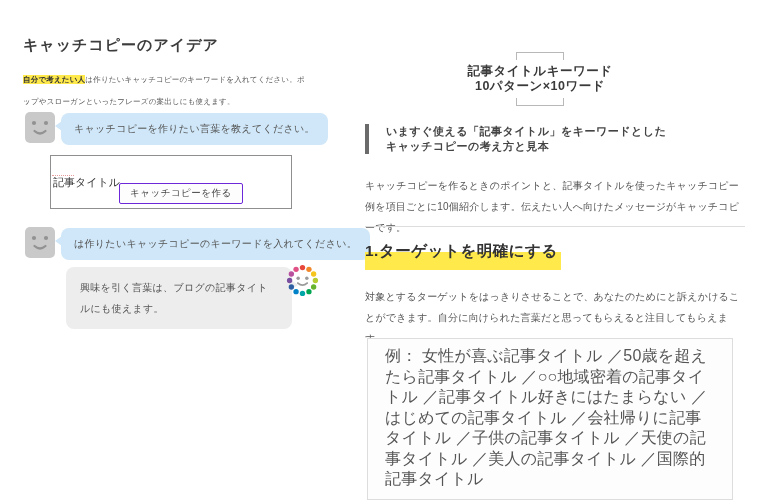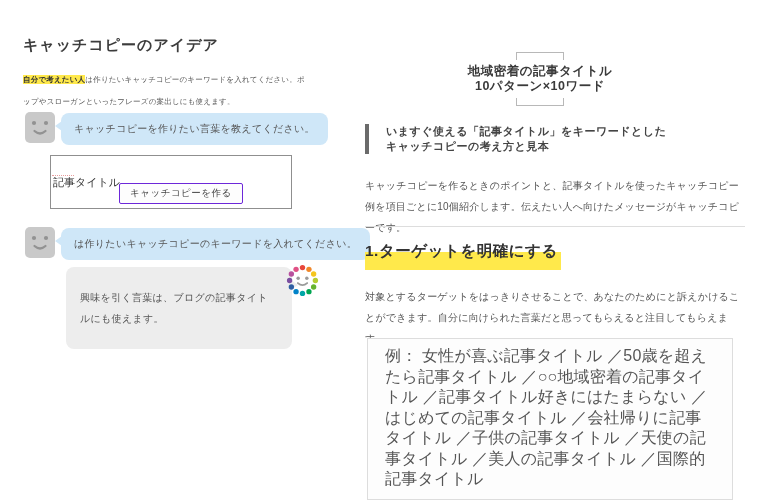--- a/index.html
+++ b/index.html
@@ -33,21 +33,21 @@
   .bubble-blue::before{
     content:"";position:absolute;left:-6px;top:8px;
     border-top:5px solid transparent;border-bottom:5px solid transparent;
     border-right:7px solid #cfe7f8;
   }
   .bubble-1{left:61px;top:113px;}
   .bubble-2{left:61px;top:228px;}
 
   .bubble-gray{
     background:#ededed;left:66px;top:267px;width:198px;
-    white-space:normal;line-height:21px;padding:20px 14px;border-radius:8px;
+    white-space:normal;line-height:21px;padding:10px 14px;border-radius:8px;
   }
   .bubble-gray::after{
     content:"";position:absolute;right:-6px;top:13px;
     border-top:5px solid transparent;border-bottom:5px solid transparent;
     border-left:7px solid #ededed;
   }
 
   .kw-input{
     position:absolute;left:50px;top:155px;width:236px;height:20px;
     border:1px solid #8f8f8f;background:#fff;font-size:11px;color:#333;
@@ -156,21 +156,21 @@
       <circle cx="5.2" cy="9.75" r="2.6" fill="#b8519e"></circle>
       <circle cx="9.75" cy="5.2" r="2.6" fill="#e05286"></circle>
       <circle cx="11.8" cy="13.8" r="1.7" fill="#9b9b9b"></circle>
       <circle cx="20.2" cy="13.8" r="1.7" fill="#9b9b9b"></circle>
       <path d="M11.5 18.5 Q16 22.5 20.5 18.5" stroke="#9b9b9b" stroke-width="1.8" fill="none" stroke-linecap="round"></path>
     </svg>
   </div>
 
   <div class="boxed-title">
     <span class="bracket bracket-top"></span>
-    <span>地域密着の記事タイトル</span><br>
+    <span>記事タイトルキーワード</span><br>
     <span>10パターン×10ワード</span>
     <span class="bracket bracket-bottom"></span>
   </div>
 
   <h2 class="section-heading">
     <span>いますぐ使える「記事タイトル」をキーワードとした</span><br>
     <span>キャッチコピーの考え方と見本</span>
   </h2>
 
   <p class="lead-p">キャッチコピーを作るときのポイントと、記事タイトルを使ったキャッチコピー例を項目ごとに10個紹介します。伝えたい人へ向けたメッセージがキャッチコピーです。</p>

